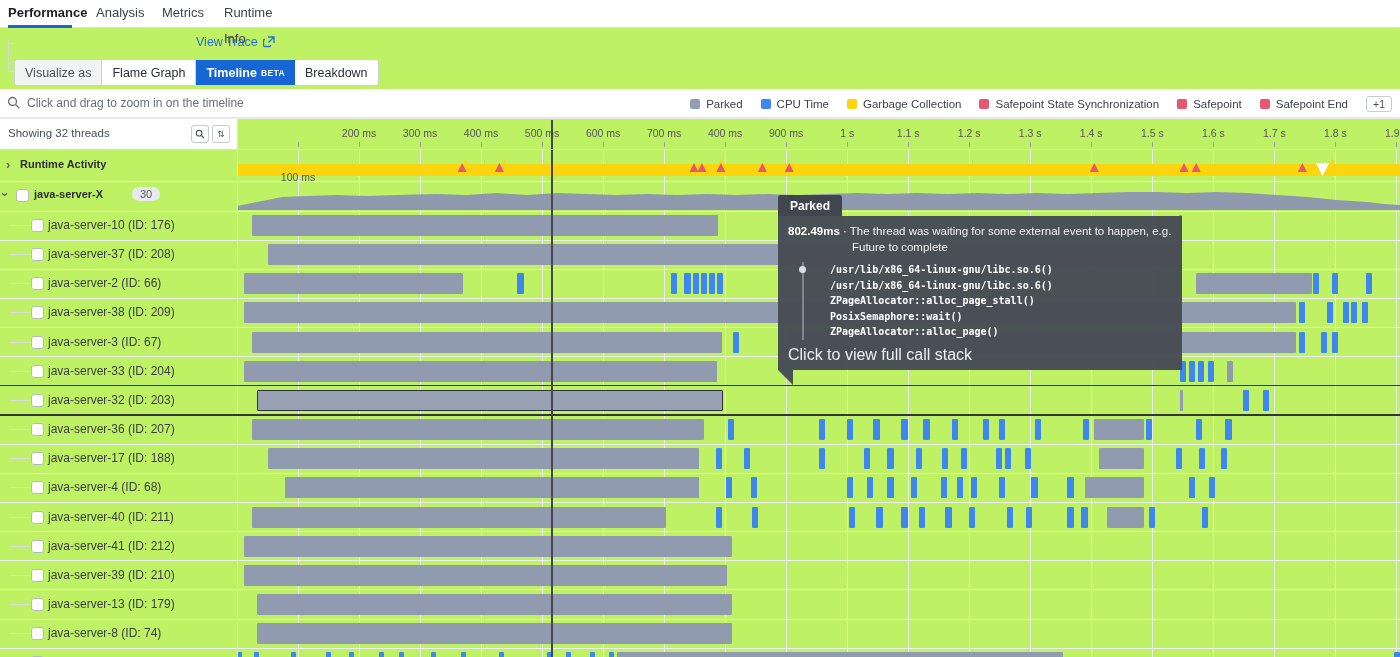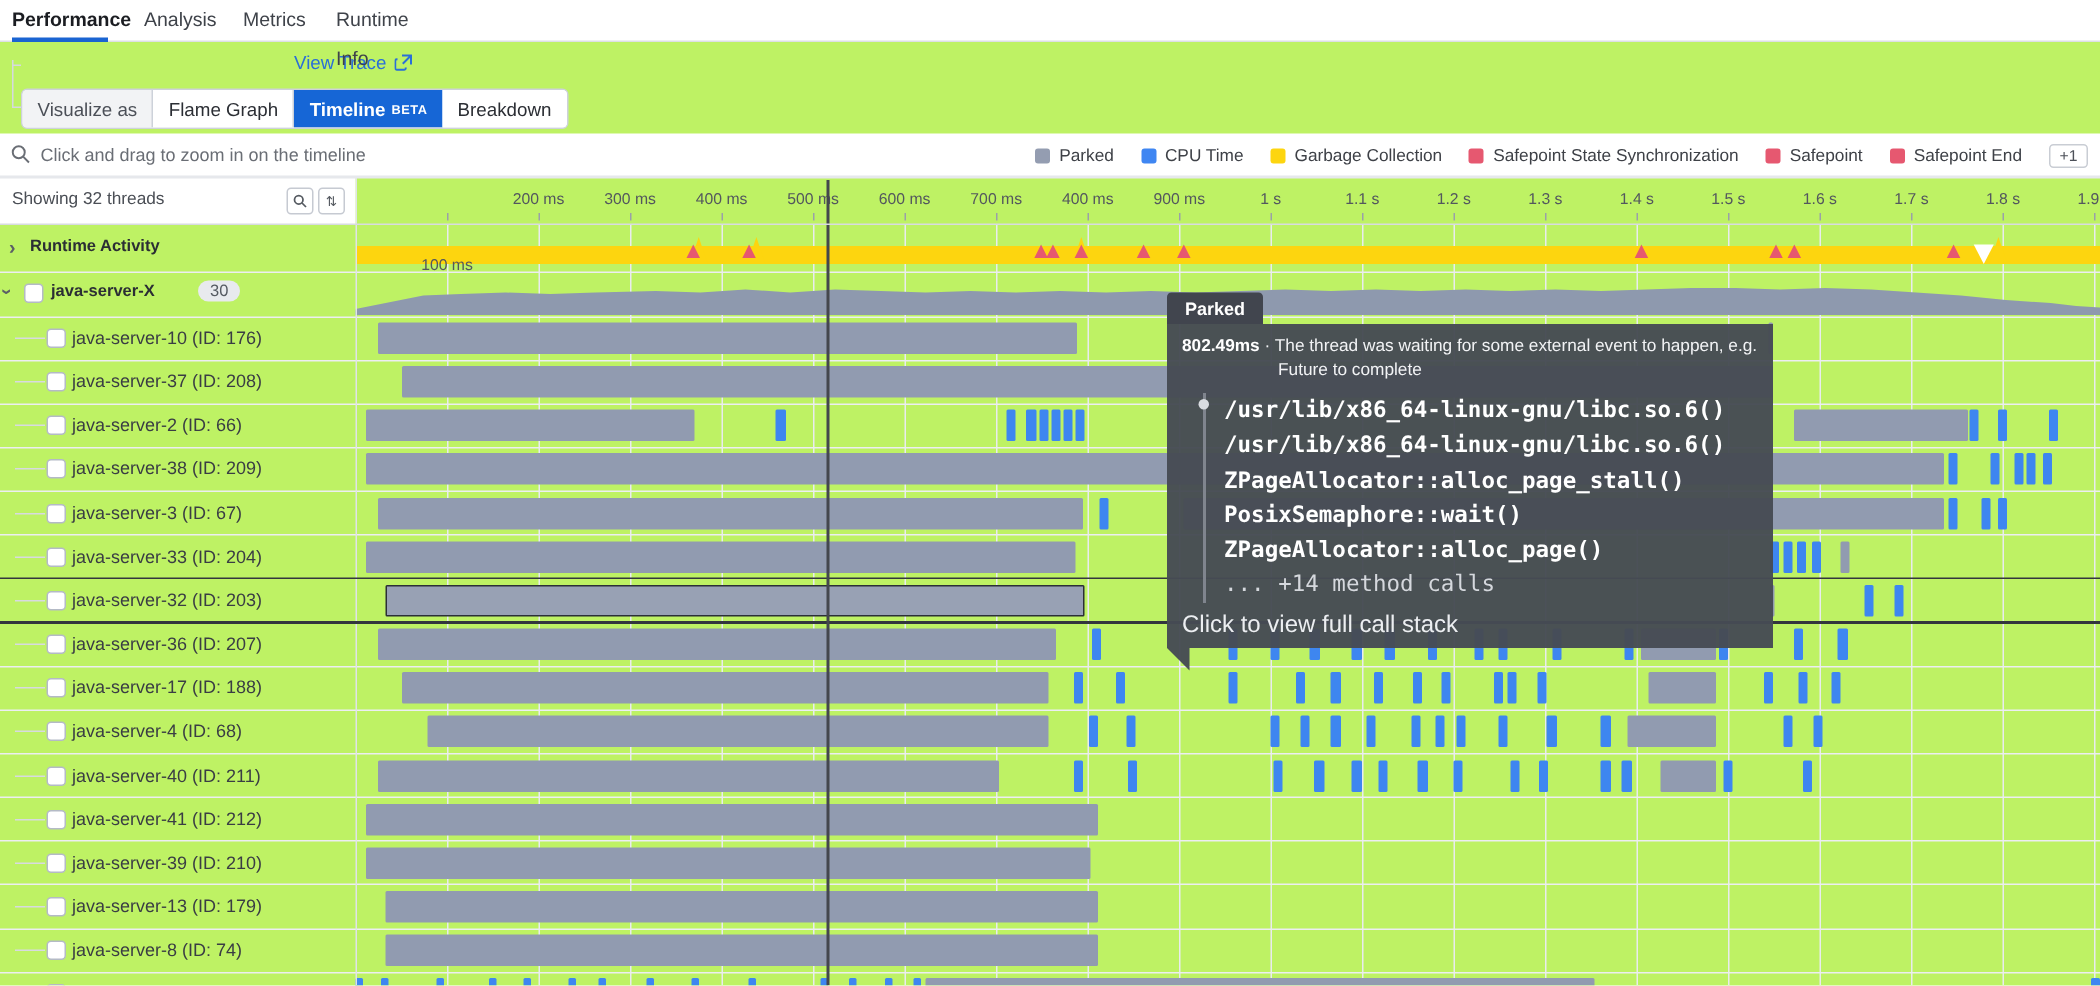--- a/index.html
+++ b/index.html
@@ -73,21 +73,21 @@
   .bar.selected { background:#98a1b4; border:1.5px solid #2b2f37; z-index:3; }
 
   #cursor-line { left:551px; top:120px; width:1.5px; height:537px; background:#44474d; z-index:4; }
 
   
   #tooltip { left:778px; top:195px; width:404px; z-index:10; cursor:pointer; }
   #tooltip-tab { display:inline-block; background:#41454e; color:#fff; font-size:12px; font-weight:bold; padding:4px 12px 3px; border-radius:3px 3px 0 0; }
   #tooltip-body { background:rgba(70,75,84,0.97); color:#fff; padding:8px 10px 6px; width:404px; }
   #tt-head { font-size:11.5px; line-height:1.35; padding-left:64px; text-indent:-64px; margin-bottom:7px; color:#f2f3f5; }
   #tt-head b { color:#fff; }
-  #tt-stack { position:relative; margin-left:14px; padding-left:12px; border-left:2px solid #80858e; font-family:"DejaVu Sans Mono", monospace; font-size:15px; }
+  #tt-stack { position:relative; margin-left:14px; padding-left:26px; border-left:2px solid #80858e; font-family:"DejaVu Sans Mono", monospace; font-size:10px; }
   .frame { line-height:1.55; font-weight:bold; color:#fff; white-space:nowrap; }
   .frame.dim { font-weight:normal; color:#d5d8dd; }
   #tt-bullet { position:absolute; left:-5.5px; top:4px; width:7px; height:7px; border-radius:50%; background:#d9dce1; }
   #tt-footer { font-size:16px; color:#eceef1; margin-top:6px; }
   #tt-pointer { position:absolute; left:-14px; top:100%; width:0; height:0; border-top:15px solid rgba(70,75,84,0.97); border-left:15px solid transparent; margin-left:14px; }
 
   svg { display:block; }
 </style>
 </head>
 <body>
@@ -507,20 +507,19 @@
         <span>·</span>
         <span>The thread was waiting for some external event to happen, e.g. Future to complete</span>
       </div>
       <div id="tt-stack">
         <span id="tt-bullet"></span>
         <div class="frame">/usr/lib/x86_64-linux-gnu/libc.so.6()</div>
         <div class="frame">/usr/lib/x86_64-linux-gnu/libc.so.6()</div>
         <div class="frame">ZPageAllocator::alloc_page_stall()</div>
         <div class="frame">PosixSemaphore::wait()</div>
         <div class="frame">ZPageAllocator::alloc_page()</div>
-        <div class="frame dim">... +14 method calls</div>
       </div>
       <div id="tt-footer">Click to view full call stack</div>
     </div>
     <div id="tt-pointer"></div>
   </div>
 
 </div>
 
 </body></html>

